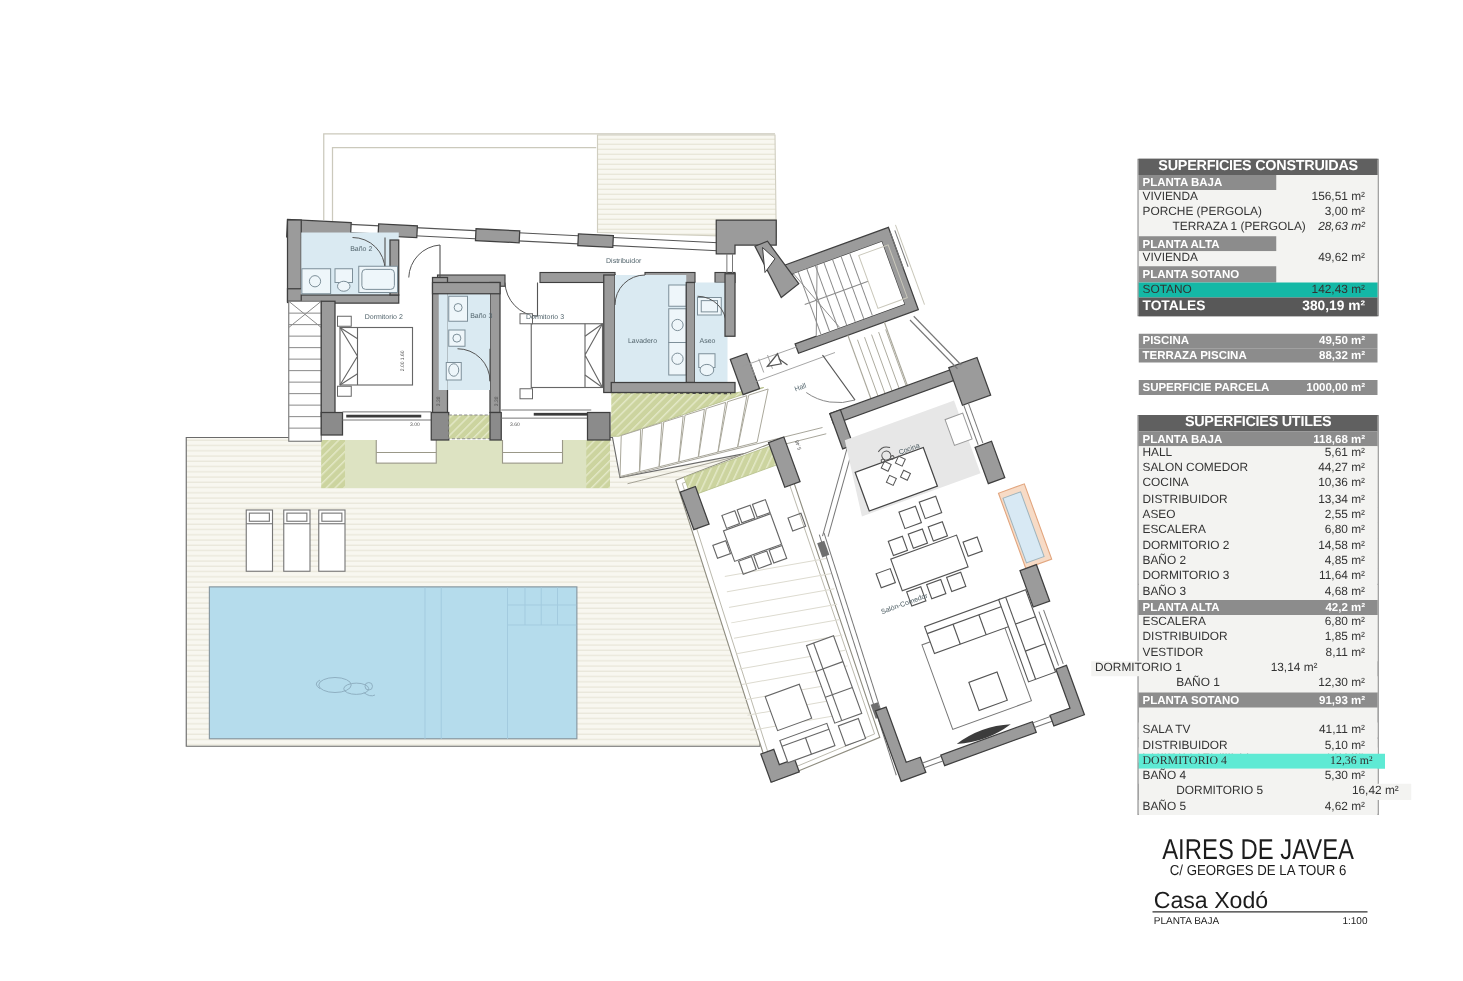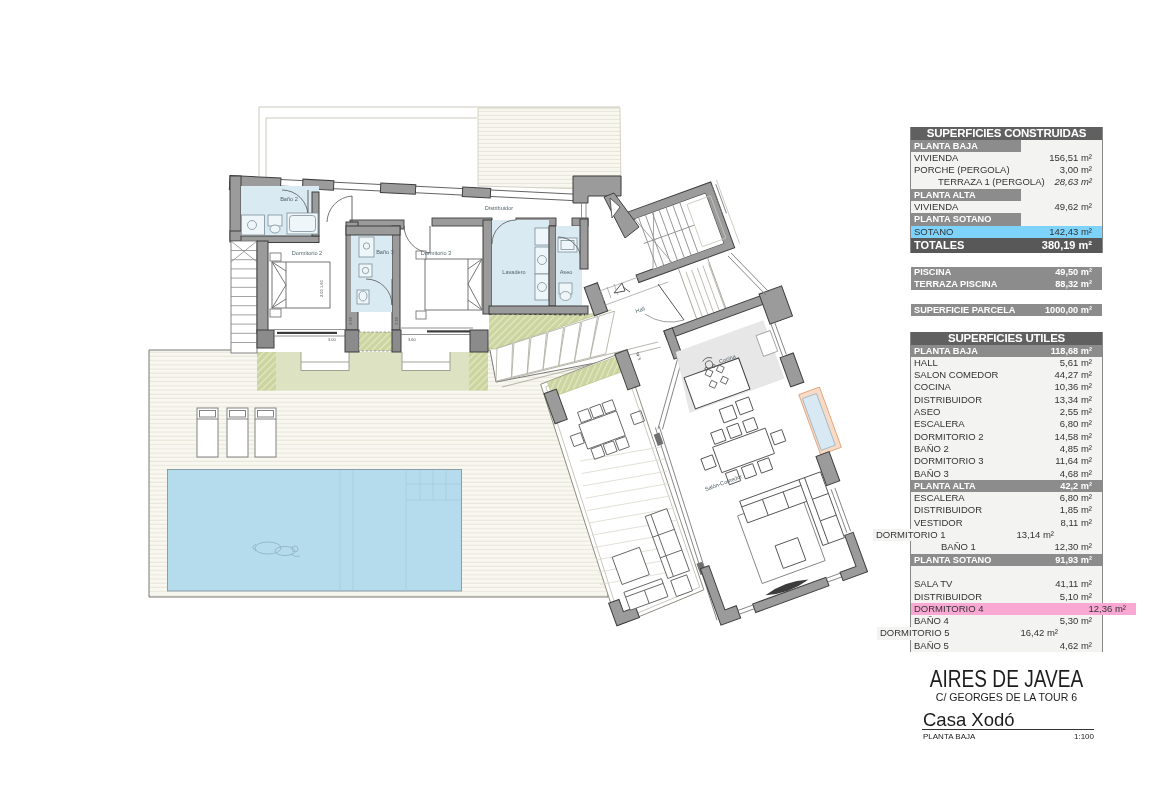--- a/index.html
+++ b/index.html
@@ -573,21 +573,21 @@
     <div style="position:absolute;left:911px;top:188.70000000000005px;width:191px;height:12.3px;box-sizing:border-box;background:#f3f3f1;">
       <div style="position:absolute;left:0;top:0;width:110px;height:12.3px;background:#8c8c8c;color:#fff;font-weight:bold;font-size:9.2px;line-height:12.3px;padding-left:3px;box-sizing:border-box;">PLANTA ALTA</div>
     </div>
     <div style="position:absolute;left:911px;top:201.00000000000006px;width:191px;height:12.3px;box-sizing:border-box;background:#f3f3f1;color:#333;font-size:9.5px;line-height:12.3px;">
       <span style="position:absolute;left:3px;">VIVIENDA</span>
       <span style="position:absolute;right:10px;">49,62 m²</span>
     </div>
     <div style="position:absolute;left:911px;top:213.30000000000007px;width:191px;height:12.3px;box-sizing:border-box;background:#f3f3f1;">
       <div style="position:absolute;left:0;top:0;width:110px;height:12.3px;background:#8c8c8c;color:#fff;font-weight:bold;font-size:9.2px;line-height:12.3px;padding-left:3px;box-sizing:border-box;">PLANTA SOTANO</div>
     </div>
-    <div style="position:absolute;left:911px;top:225.60000000000008px;width:191px;height:12.3px;box-sizing:border-box;background:#7dd3fc;color:#333;font-size:9.5px;line-height:12.3px;">
+    <div style="position:absolute;left:911px;top:225.60000000000008px;width:191px;height:12.3px;box-sizing:border-box;background:#14b8a6;color:#333;font-size:9.5px;line-height:12.3px;">
       <span style="position:absolute;left:3px;">SOTANO</span>
       <span style="position:absolute;right:10px;">142,43 m²</span>
     </div>
     <div style="position:absolute;left:911px;top:237.9000000000001px;width:191px;height:15px;box-sizing:border-box;background:#585858;color:#fff;font-weight:bold;font-size:11px;line-height:15px;">
       <span style="position:absolute;left:3px;">TOTALES</span>
       <span style="position:absolute;right:10px;">380,19 m²</span>
     </div>
     <div style="position:absolute;left:911px;top:267px;width:191px;height:11.5px;box-sizing:border-box;background:#8c8c8c;color:#fff;font-weight:bold;font-size:9.2px;line-height:11.5px;">
       <span style="position:absolute;left:3px;">PISCINA</span>
       <span style="position:absolute;right:10px;">49,50 m²</span>
@@ -679,29 +679,29 @@
       <span style="position:absolute;right:10px;">7,02 m²</span>
     </div>
     <div style="position:absolute;left:911px;top:578.1999999999999px;width:191px;height:12.3px;box-sizing:border-box;background:#f3f3f1;color:#333;font-size:9.5px;line-height:12.3px;">
       <span style="position:absolute;left:3px;">SALA TV</span>
       <span style="position:absolute;right:10px;">41,11 m²</span>
     </div>
     <div style="position:absolute;left:911px;top:590.4999999999999px;width:191px;height:12.3px;box-sizing:border-box;background:#f3f3f1;color:#333;font-size:9.5px;line-height:12.3px;">
       <span style="position:absolute;left:3px;">DISTRIBUIDOR</span>
       <span style="position:absolute;right:10px;">5,10 m²</span>
     </div>
-    <div style="position:absolute;left:911px;top:602.7999999999998px;width:225px;height:12.3px;box-sizing:border-box;background:#f9a8d4;color:#333;font-size:9.5px;line-height:12.3px;">
+    <div style="position:absolute;left:911px;top:602.7999999999998px;width:197px;height:12.3px;box-sizing:border-box;background:#5eead4;color:#333;font-size:9.5px;line-height:12.3px;font-family:Liberation Serif, serif;">
       <span style="position:absolute;left:3px;">DORMITORIO 4</span>
       <span style="position:absolute;right:10px;">12,36 m²</span>
     </div>
     <div style="position:absolute;left:911px;top:615.0999999999998px;width:191px;height:12.3px;box-sizing:border-box;background:#f3f3f1;color:#333;font-size:9.5px;line-height:12.3px;">
       <span style="position:absolute;left:3px;">BAÑO 4</span>
       <span style="position:absolute;right:10px;">5,30 m²</span>
     </div>
-    <div style="position:absolute;left:877px;top:627.3999999999997px;width:191px;height:12.3px;box-sizing:border-box;background:#f3f3f1;color:#333;font-size:9.5px;line-height:12.3px;">
+    <div style="position:absolute;left:938px;top:627.3999999999997px;width:191px;height:12.3px;box-sizing:border-box;background:#f3f3f1;color:#333;font-size:9.5px;line-height:12.3px;">
       <span style="position:absolute;left:3px;">DORMITORIO 5</span>
       <span style="position:absolute;right:10px;">16,42 m²</span>
     </div>
     <div style="position:absolute;left:911px;top:639.6999999999997px;width:191px;height:12.3px;box-sizing:border-box;background:#f3f3f1;color:#333;font-size:9.5px;line-height:12.3px;">
       <span style="position:absolute;left:3px;">BAÑO 5</span>
       <span style="position:absolute;right:10px;">4,62 m²</span>
     </div>
     <div style="position:absolute;left:911px;top:666px;width:191px;text-align:center;font-size:23px;color:#1c1c1c;white-space:nowrap;transform:scaleX(0.83);transform-origin:50% 50%;">AIRES DE JAVEA</div>
     <div style="position:absolute;left:911px;top:691px;width:191px;text-align:center;font-size:11.5px;color:#1c1c1c;white-space:nowrap;transform:scaleX(0.92);transform-origin:50% 50%;">C/ GEORGES DE LA TOUR 6</div>
     <div style="position:absolute;left:923px;top:709px;font-size:18.5px;color:#1c1c1c;">Casa Xodó</div>

